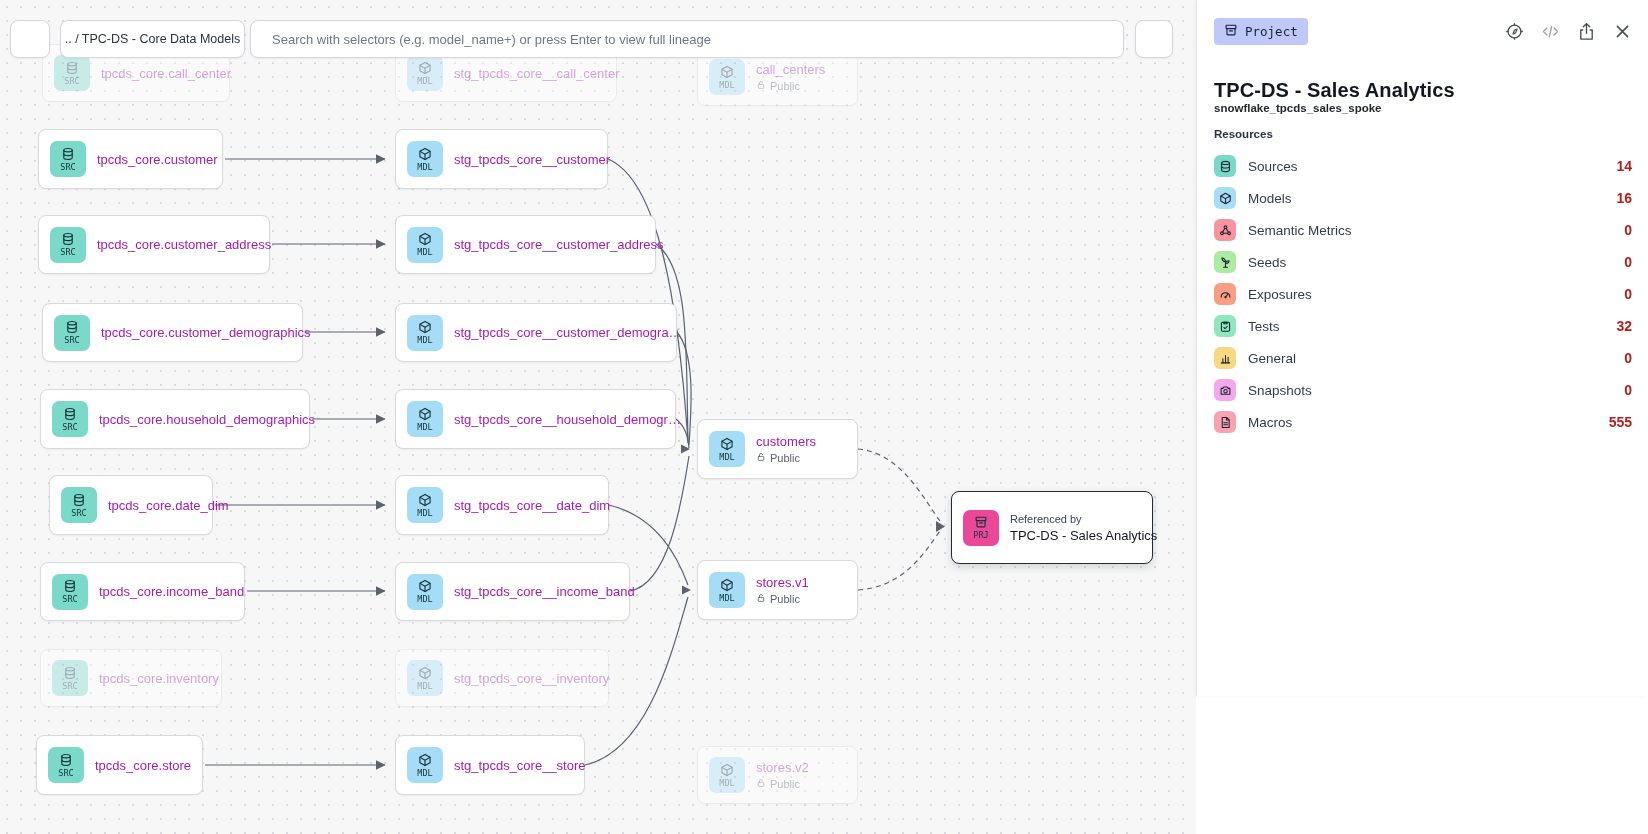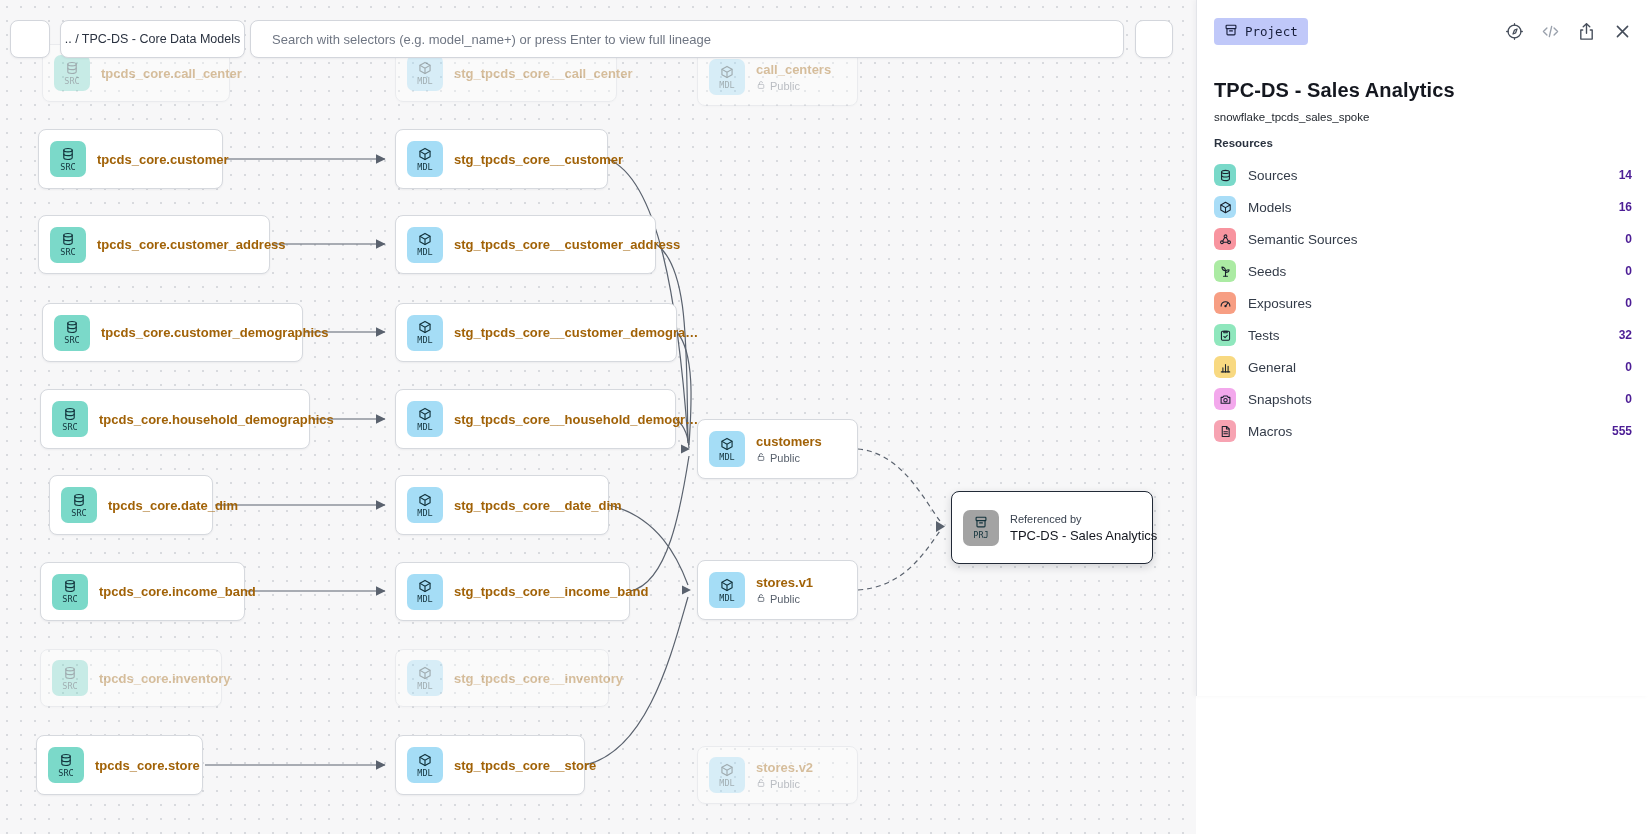--- a/index.html
+++ b/index.html
@@ -30,41 +30,41 @@
   
   .node { position:absolute; z-index:2; background:#fff; border:1px solid #d6d9de; border-radius:8px;
     display:flex; align-items:center; gap:11px; padding:0 12px 0 11px;
     box-shadow:0 1px 2px rgba(16,24,40,.05); cursor:pointer; }
   .node.faded { opacity:.38; }
   .node.selected { border:1.5px solid #222a37; box-shadow:0 3px 8px rgba(16,24,40,.16); }
   .nbadge { width:36px; height:36px; border-radius:7px; flex:none; display:flex; flex-direction:column;
     align-items:center; justify-content:center; color:#13333c; }
   .nbadge svg { width:14px; height:14px; display:block; }
   .nbadge .k { font-family:"DejaVu Sans Mono",monospace; font-size:8.5px; line-height:1; margin-top:2px; }
-  .nlabel { font-size:13px; color:#a16207; white-space:nowrap;font-weight:bold; }
+  .nlabel { font-size:13px; color:#a21caf; white-space:nowrap; }
   .ncol { display:flex; flex-direction:column; justify-content:center; }
   .ncol .sub { font-size:11px; color:#58606c; display:flex; align-items:center; gap:4px; margin-top:3px; }
   .ncol .sub svg { width:10px; height:10px; }
   .ncol .ref { font-size:11px; color:#3a4350; margin-bottom:3px; }
   .ncol .ptitle { font-size:13px; color:#14171f; font-weight:500; white-space:nowrap; }
 
   
   .panel { position:absolute; left:1196px; top:0; width:452px; height:696px; background:#fff;
     border-left:1px solid #e3e5e9; box-shadow:-2px 0 5px rgba(16,24,40,.04);
     padding:18px 16px 0 17px; z-index:40; }
   .panel-head { display:flex; align-items:center; justify-content:space-between; }
   .proj-badge { background:#c0c8f9; color:#181f3d; border-radius:4px; padding:5px 10px;
     display:flex; align-items:center; gap:7px; font-family:"DejaVu Sans Mono",monospace; font-size:12.5px; }
   .proj-badge svg { width:14px; height:14px; }
   .head-icons { display:flex; align-items:center; gap:17px; color:#454d5a; }
   .head-icons .hicon { cursor:pointer; display:flex; }
   .head-icons .hicon.dim { color:#9aa1ac; }
   .head-icons svg { width:19px; height:19px; }
   .p-title { margin-top:34px; font-size:20px; font-weight:700; color:#14171f; letter-spacing:.1px; }
-  .p-sub { margin-top:9px; font-size:11.5px; color:#23282f; }
+  .p-sub { font-size:11.5px; color:#23282f;font-weight:bold; }
   .overview-btn { margin-top:22px; width:100%; height:37px; background:#fff; border:1px solid #c2c6cf;
     border-radius:8px; display:flex; align-items:center; justify-content:center; gap:9px;
     font-size:13.5px; color:#2a323f; font-family:"Liberation Sans",sans-serif; cursor:pointer; }
   .overview-btn svg { width:16px; height:16px; }
 
   .tabs { margin-top:27px; display:flex; justify-content:space-between; align-items:flex-end;
     border-bottom:1px solid #e3e5e9; padding:0 6px; }
   .tab { position:relative; padding:8px 14px 12px; font-size:13.5px; color:#4a525f; display:flex;
     align-items:center; gap:8px; cursor:pointer; white-space:nowrap; }
   .tab.active { color:#0e7d89; font-weight:700; }
@@ -72,21 +72,21 @@
     background:#0e7d89; border-radius:2px; }
   .tab-badge { background:#e5e7eb; color:#3a4250; border-radius:10px; padding:2px 8px; font-size:11.5px; font-weight:400; }
 
   .res-header { margin-top:14px; font-size:11.5px; font-weight:700; color:#2a323f; }
   .res-list { margin-top:10px; }
   .res-row { display:flex; align-items:center; gap:12px; height:32px; cursor:pointer; }
   .res-icon { width:22px; height:22px; border-radius:6px; flex:none; display:flex; align-items:center;
     justify-content:center; color:#1a222e; }
   .res-icon svg { width:13px; height:13px; display:block; }
   .res-label { flex:1; font-size:13.5px; color:#333b48; }
-  .res-count { font-size:12px; font-weight:600; color:#4c1d95; }
+  .res-count { font-size:14px; font-weight:600; color:#b91c1c; }
 </style>
 </head>
 <body>
 
 <div id="app">
 
   <div class="canvas">
     <svg class="edges" width="1196" height="834" viewBox="0 0 1196 834">
       <defs>
         <marker id="arr" markerWidth="9" markerHeight="9" refX="7.5" refY="4" orient="auto">
@@ -366,21 +366,21 @@
           </span>
           <span class="ncol">
             <span class="nlabel">stores.v2</span>
             <span class="sub"><span><svg viewBox="0 0 16 16" fill="none" stroke="currentColor" stroke-width="1.3" stroke-linecap="round" stroke-linejoin="round">
                   <rect x="3.6" y="7" width="8.8" height="6.4" rx="1.2"></rect>
                   <path d="M5.6 7V4.9a2.5 2.5 0 0 1 4.9-.7"></path>
                 </svg></span>Public</span>
           </span>
         </div>
         <div class="node selected" style="left: 951px; top: 491px; width: 202px; height: 73px;">
-          <span class="nbadge" style="background:#a3a3a3">
+          <span class="nbadge" style="background:#ec4899">
             <svg viewBox="0 0 16 16" fill="none" stroke="currentColor" stroke-width="1.3" stroke-linecap="round" stroke-linejoin="round">
               <rect x="2.4" y="2.6" width="11.2" height="3.8" rx="0.8"></rect>
               <path d="M3.4 6.4v6.1a1 1 0 0 0 1 1h7.2a1 1 0 0 0 1-1V6.4M6.4 9h3.2"></path>
             </svg>
             <span class="k">PRJ</span>
           </span>
           <span class="ncol">
             <span class="ref">Referenced by</span>
             <span class="ptitle">TPC-DS - Sales Analytics</span>
           </span>
@@ -490,21 +490,21 @@
         </div>
         <div class="res-row">
           <span class="res-icon" style="background:#f8949f">
             <svg viewBox="0 0 16 16" fill="none" stroke="currentColor" stroke-width="1.3" stroke-linecap="round" stroke-linejoin="round">
               <circle cx="3.6" cy="11.4" r="1.7"></circle>
               <circle cx="12.4" cy="11.4" r="1.7"></circle>
               <circle cx="8" cy="4" r="1.7"></circle>
               <path d="M4.6 9.9 7 5.6M9 5.6l2.4 4.3M5.4 11.4h5.2"></path>
             </svg>
           </span>
-          <span class="res-label">Semantic Sources</span>
+          <span class="res-label">Semantic Metrics</span>
           <span class="res-count">0</span>
         </div>
         <div class="res-row">
           <span class="res-icon" style="background:#abeba3">
             <svg viewBox="0 0 16 16" fill="none" stroke="currentColor" stroke-width="1.3" stroke-linecap="round" stroke-linejoin="round">
               <path d="M8 13.8V7"></path>
               <path d="M8 7C8 4.2 6.2 2.6 3.6 2.6 3.6 5.4 5.4 7 8 7z"></path>
               <path d="M8 9.2c0-2 1.7-3.3 4.4-3.3C12.4 8.2 10.5 9.2 8 9.2z"></path>
               <path d="M5.6 13.8h4.8"></path>
             </svg>

